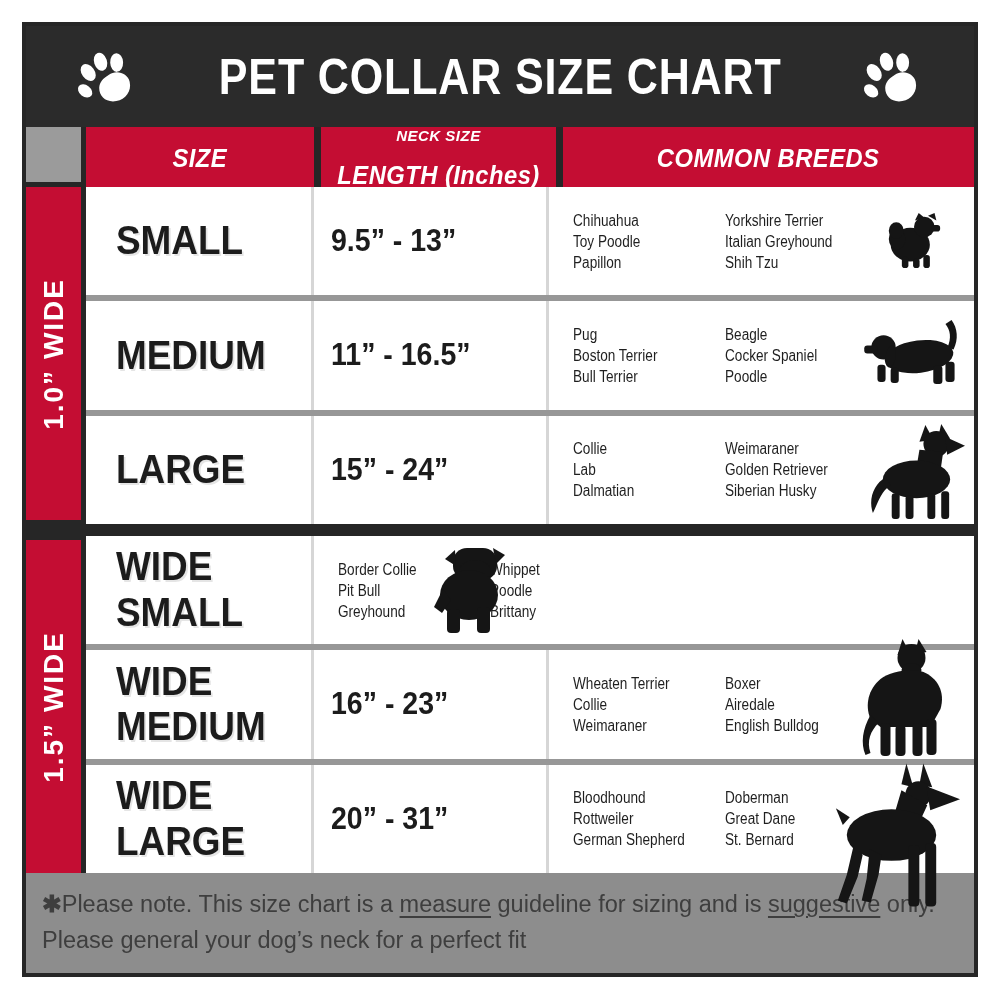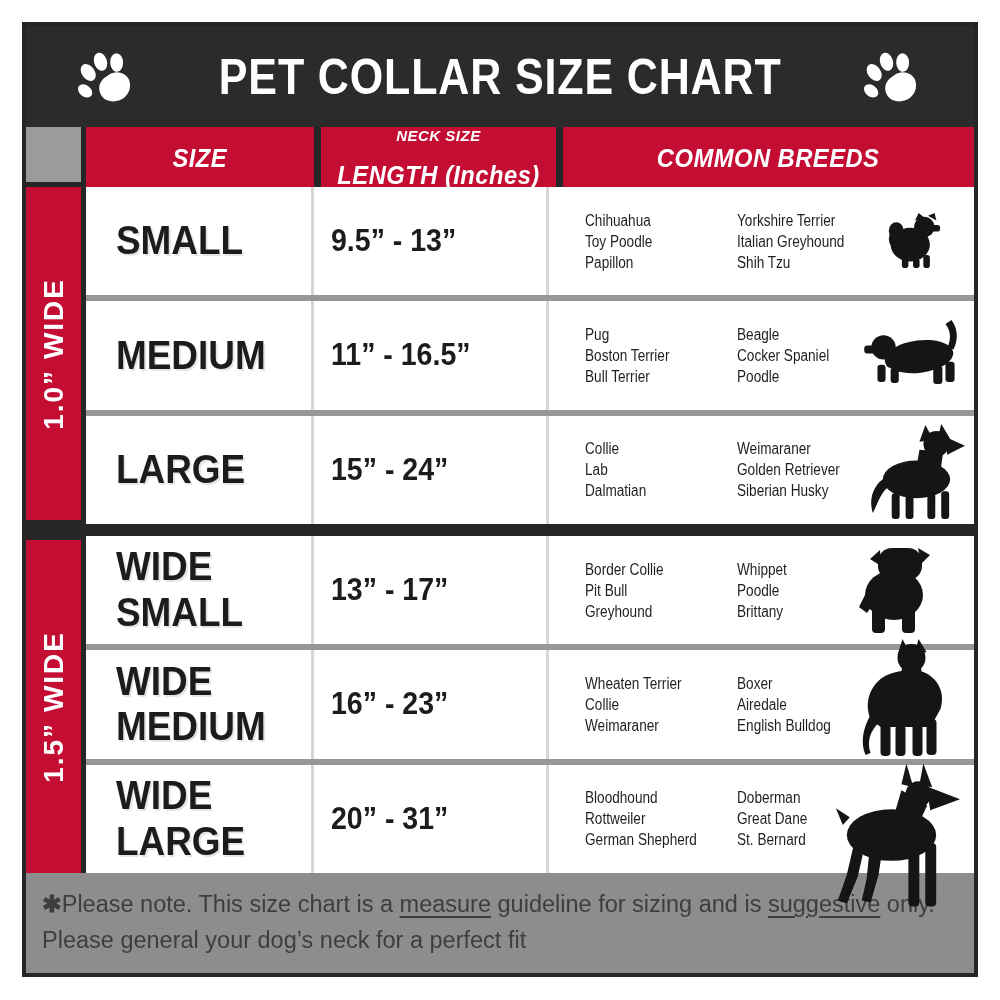--- a/index.html
+++ b/index.html
@@ -41,21 +41,21 @@
   .row.r1 { grid-area:2/2/3/3; } .row.r2 { grid-area:4/2/5/3; } .row.r3 { grid-area:6/2/7/3; }
   .row.r4 { grid-area:8/2/9/3; } .row.r5 { grid-area:10/2/11/3; } .row.r6 { grid-area:12/2/13/3; }
 
   .c-size { border-right:3px solid #d6d6d6; display:flex; align-items:center; padding-left:30px; }
   .size-label { font-size:41px; font-weight:bold; color:#1c1c1c; line-height:1.12;
                 white-space:pre-line; transform:scaleX(0.9); transform-origin:left center;
                 text-shadow:2px 2px 0 rgba(0,0,0,0.10); }
   .c-len { border-right:3px solid #d6d6d6; display:flex; align-items:center; padding-left:17px; }
   .len-label { font-size:31px; font-weight:bold; color:#1c1c1c; white-space:nowrap;
                transform:scaleX(0.92); transform-origin:left center; }
-  .c-breeds { display:flex; align-items:center; padding-left:24px; position:relative;margin-left:12px; }
+  .c-breeds { display:flex; align-items:center; padding-left:24px; position:relative; }
   .breed-col { white-space:pre-line; font-size:16px; color:#1f1f1f; line-height:1.32;
                transform:scaleX(0.85); transform-origin:left center; }
   .breed-col.b1 { width:152px; flex:0 0 152px; }
   .breed-col.b2 { flex:0 0 auto; }
 
   .dog { position:absolute; z-index:9; }
   .dog svg { display:block; width:100%; height:100%; }
   .dog.dg1 { width:56px;  height:58px;  right:32px; top:24px; }
   .dog.dg2 { width:102px; height:68px;  right:8px;  top:18px; }
   .dog.dg3 { width:104px; height:99px;  right:8px;  top:6px; }
@@ -225,23 +225,20 @@
             </svg>
         </div>
       </div>
     </div>
 
     <div class="row r4">
       <div class="c-size">
           <div class="size-label">WIDE
 SMALL</div>
         </div>
-      <div class="c-len">
-          <div class="len-label">13” - 17”</div>
-        </div>
       <div class="c-breeds">
         <div class="breed-col b1">Border Collie
 Pit Bull
 Greyhound</div>
         <div class="breed-col b2">Whippet
 Poodle
 Brittany</div>
         <div class="dog dg4">
           <svg viewBox="0 0 82 90">
               <g class="silhouette">

